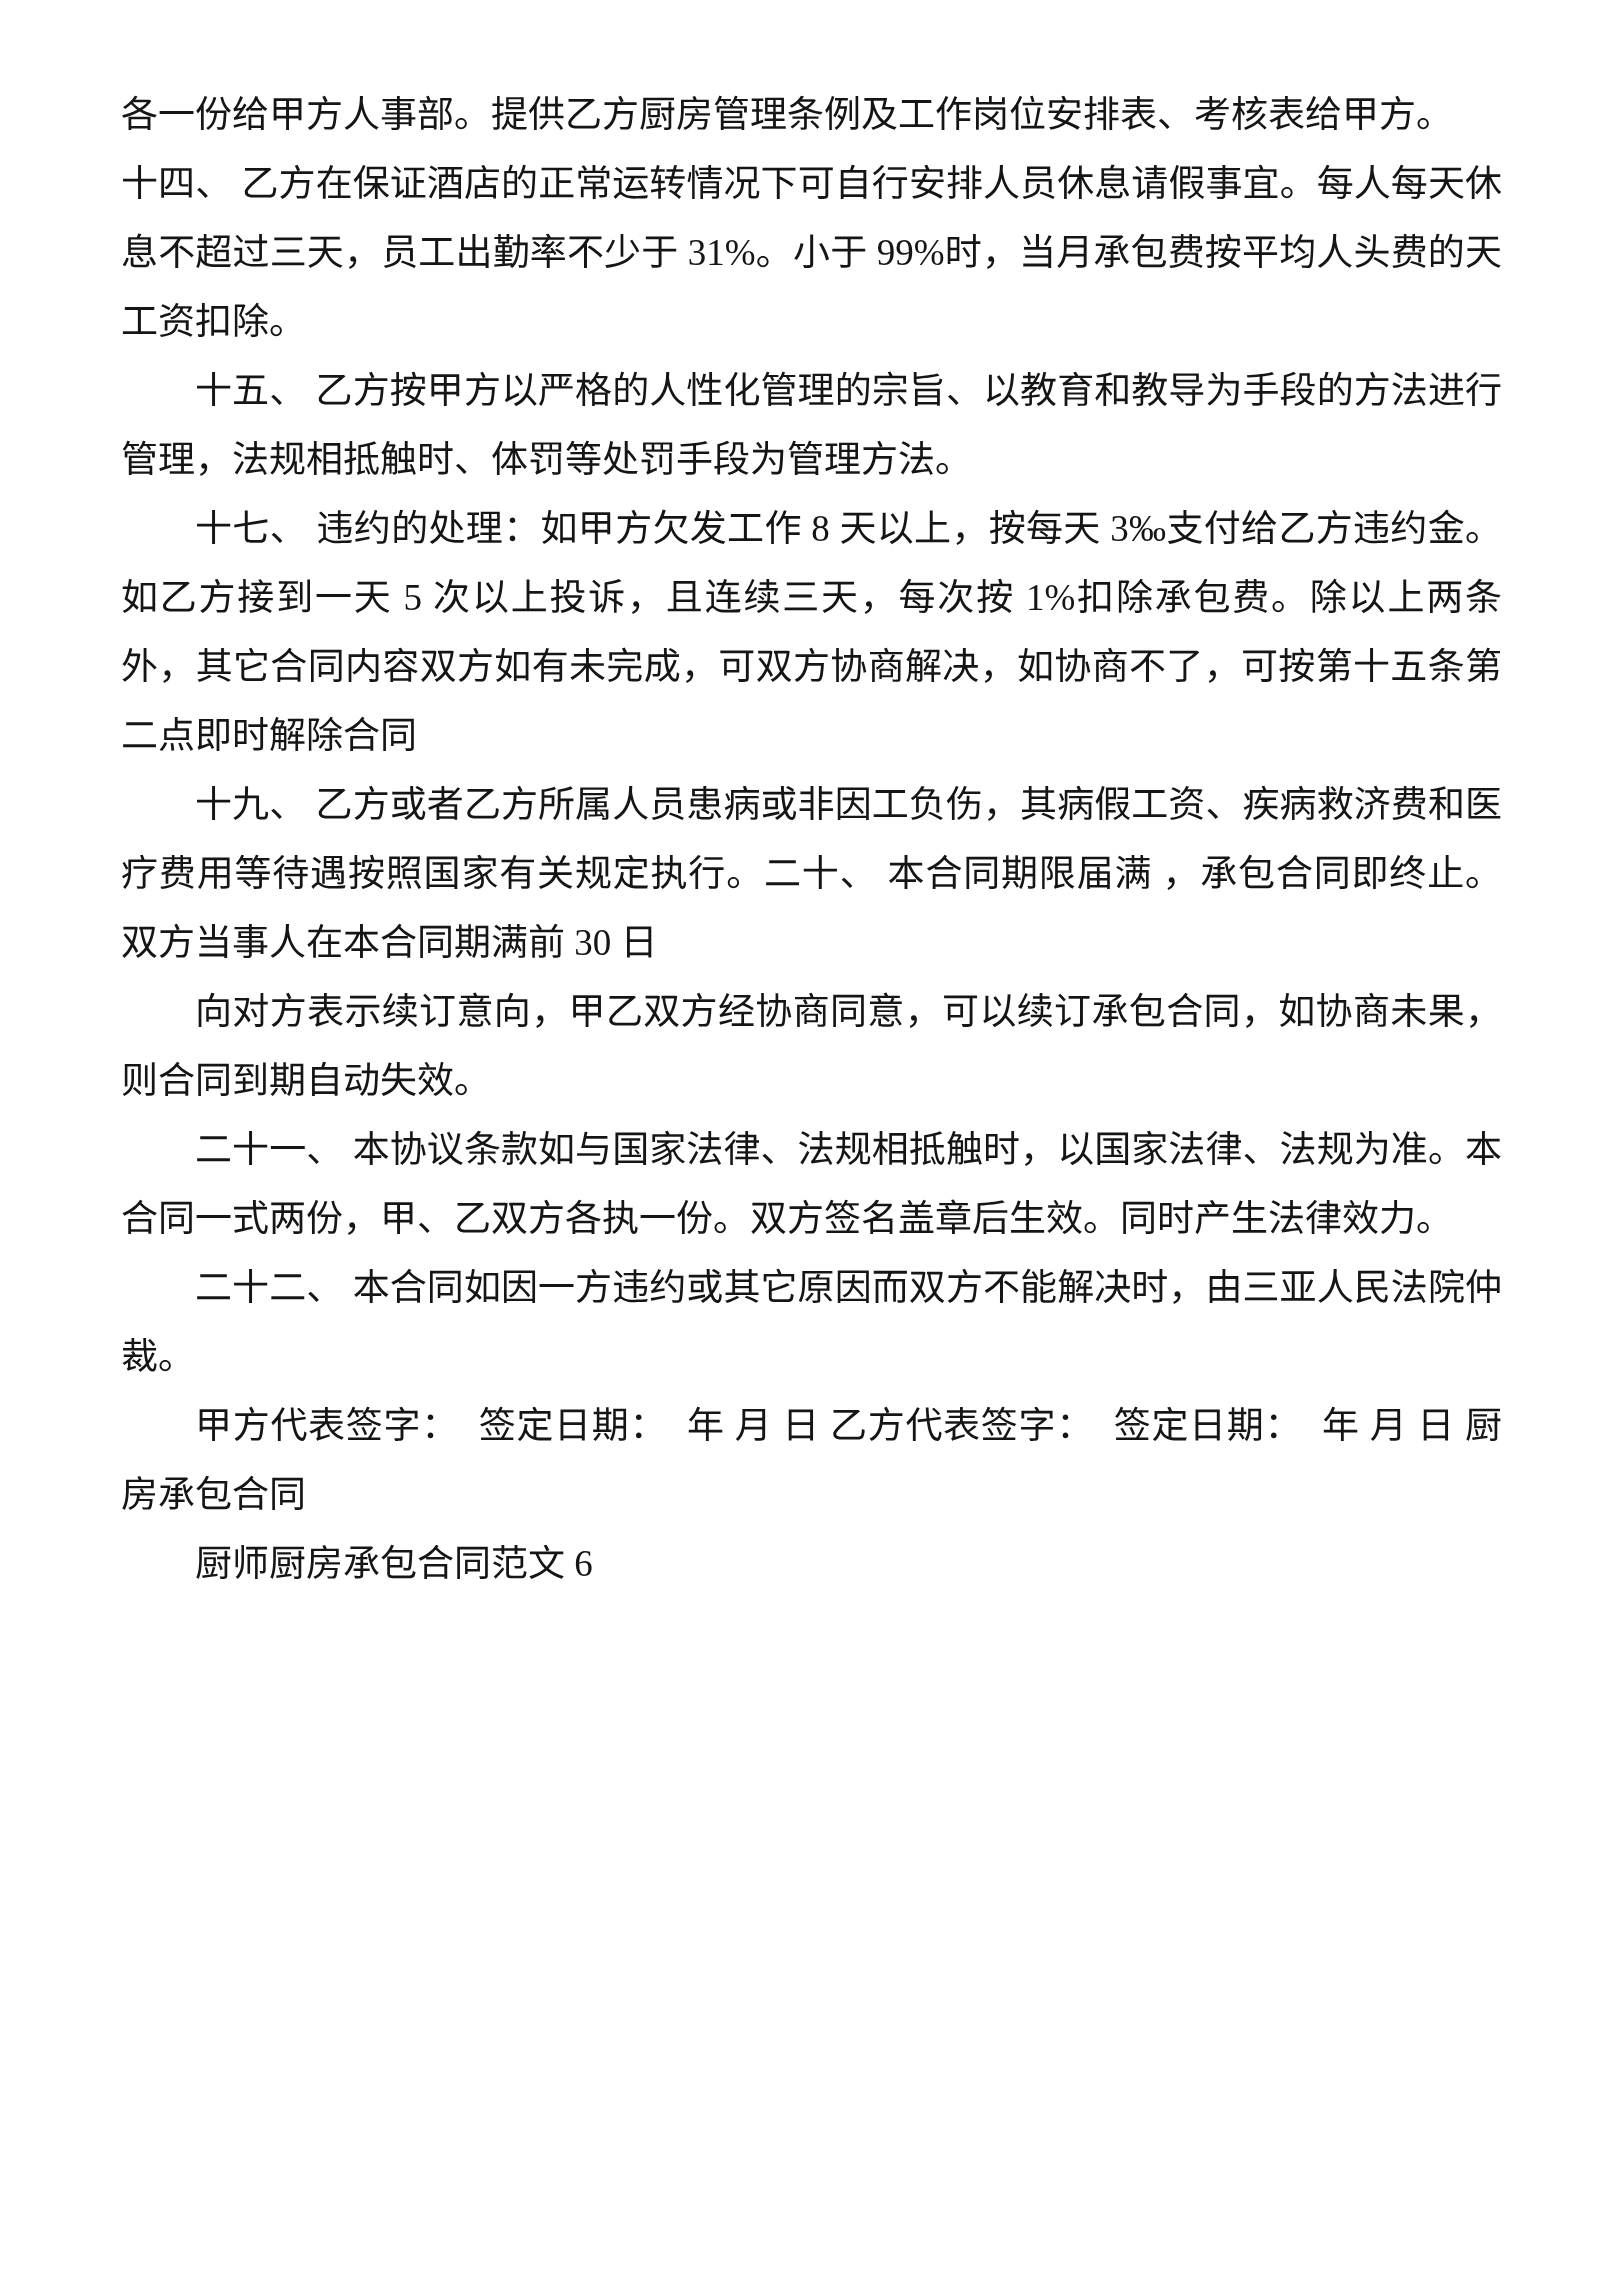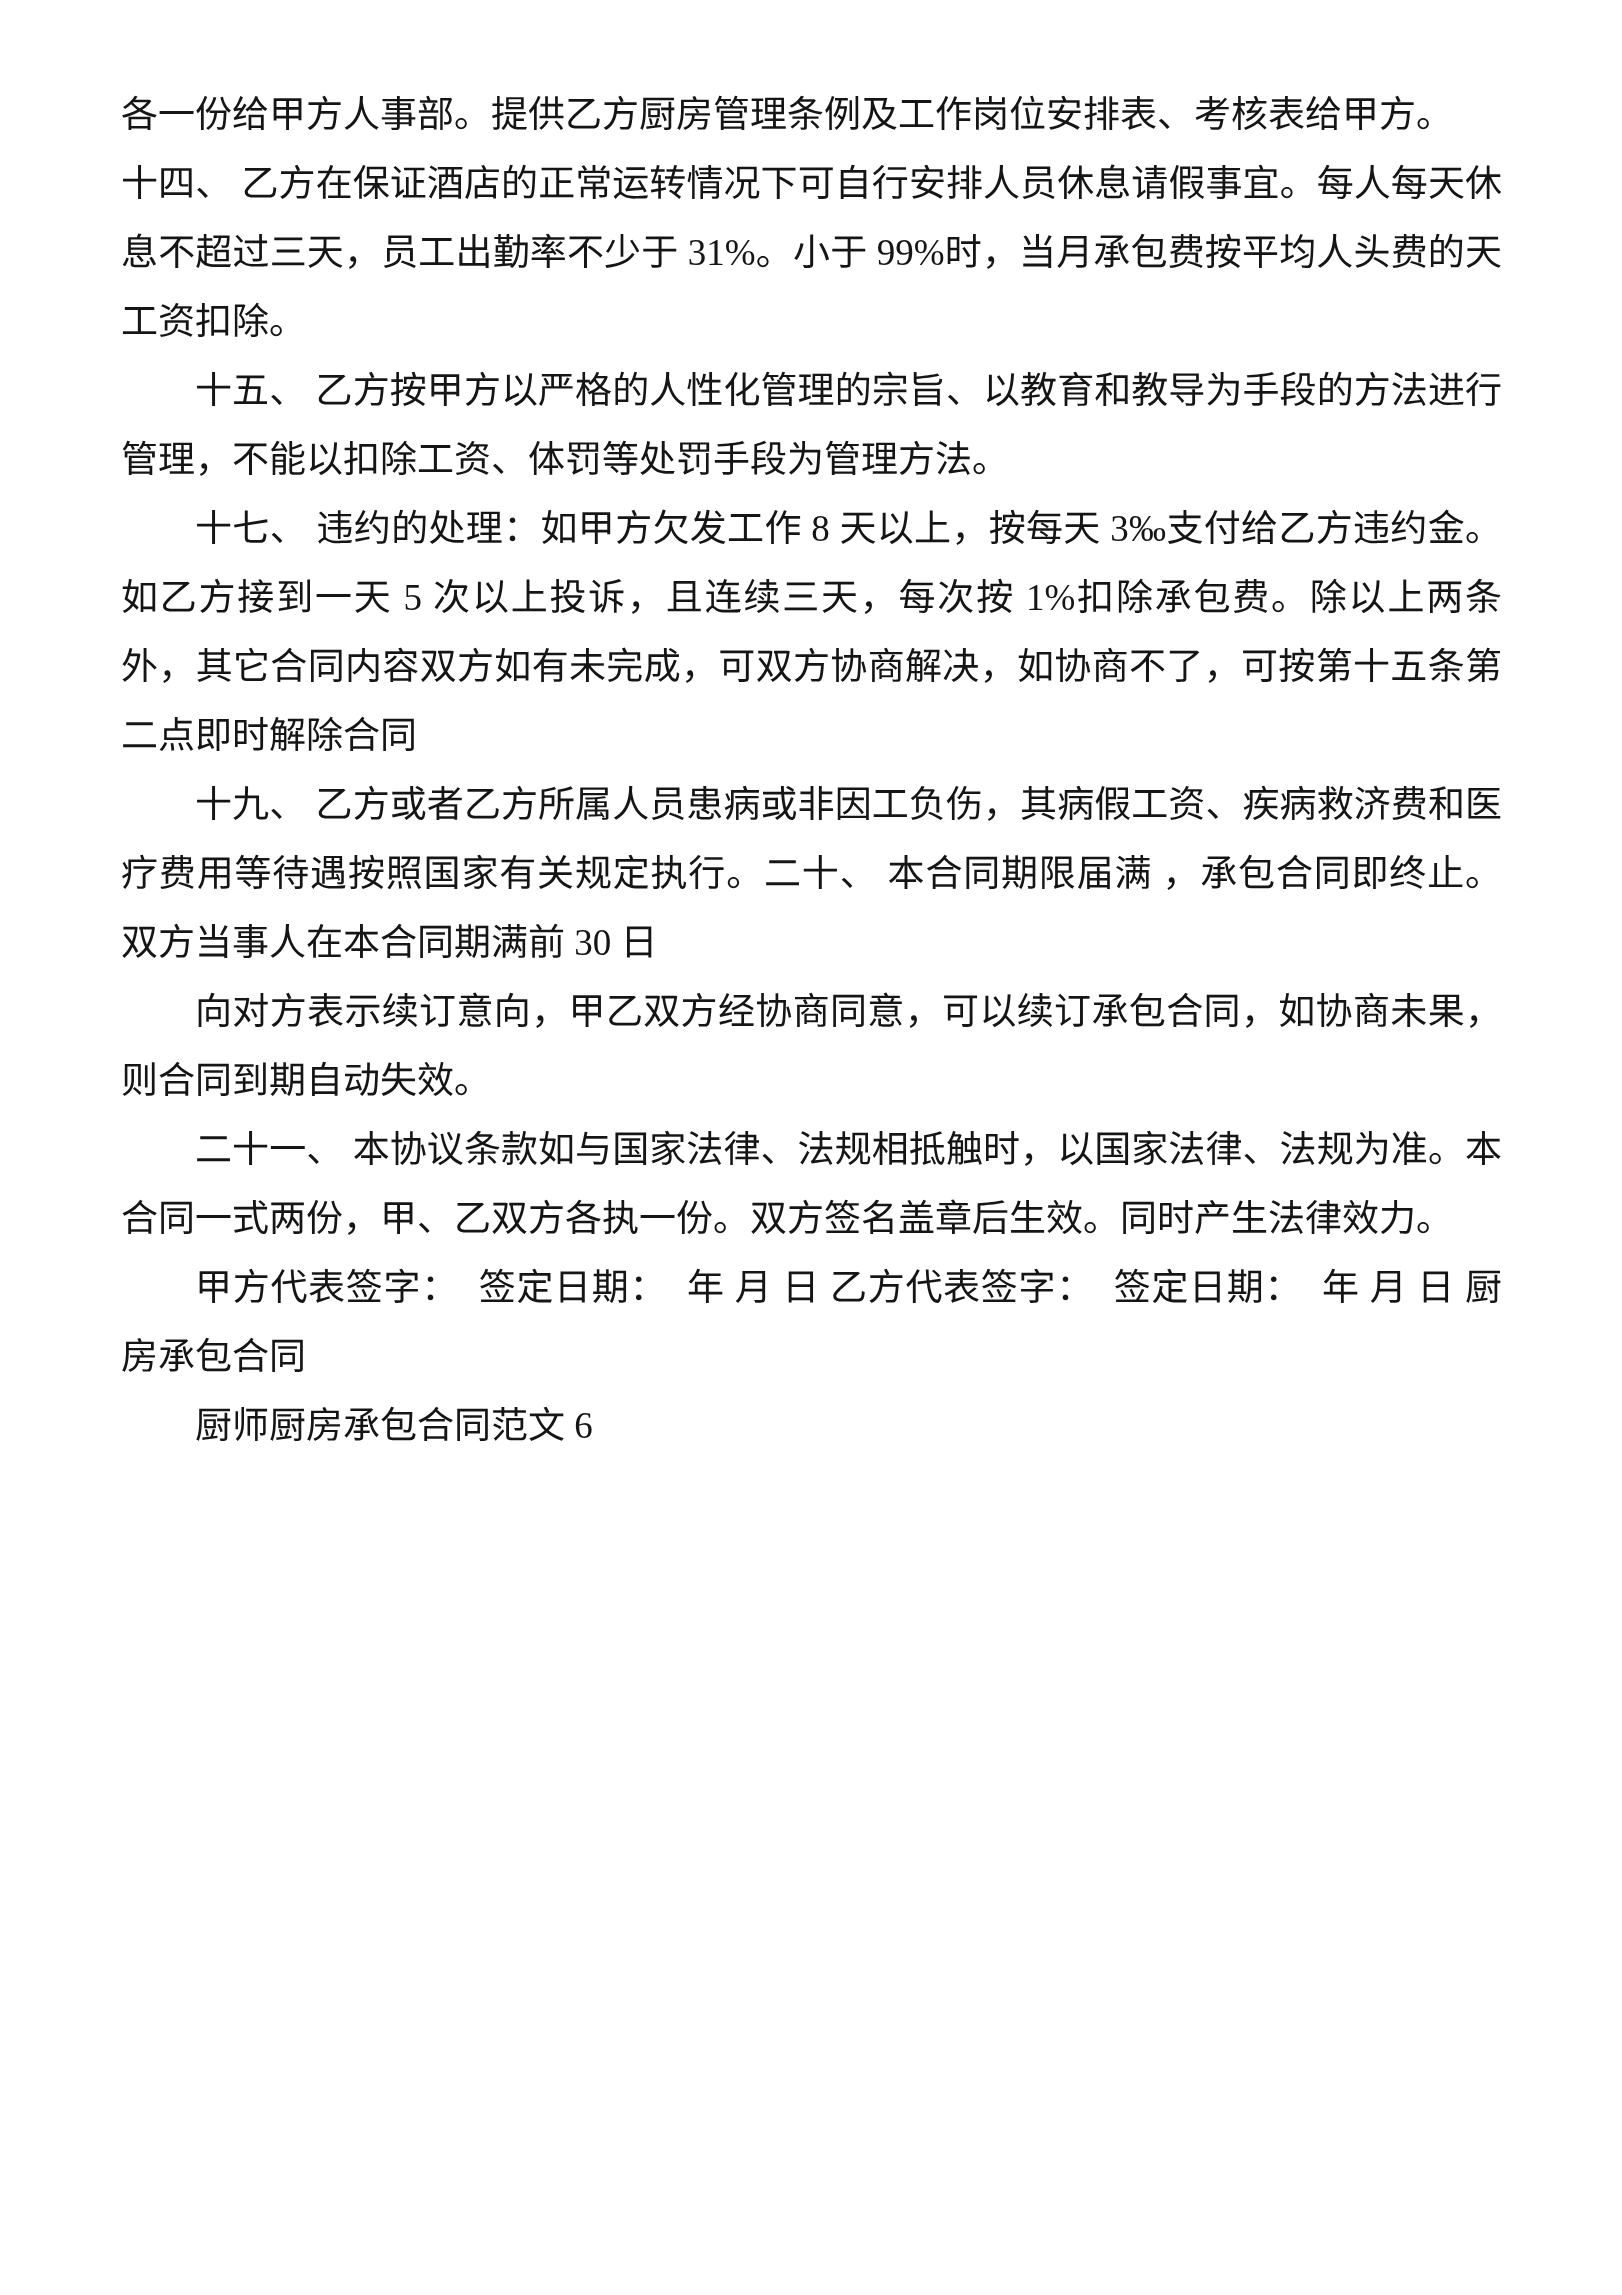--- a/index.html
+++ b/index.html
@@ -32,22 +32,23 @@
     text-indent: 2em;
   }
 </style>
 </head>
 <body>
 
 <div class="page">
   <div class="contract-body">
       <p class="para">各一份给甲方人事部。提供乙方厨房管理条例及工作岗位安排表、考核表给甲方。</p>
       <p class="para">十四、 乙方在保证酒店的正常运转情况下可自行安排人员休息请假事宜。每人每天休息不超过三天，员工出勤率不少于 31%。小于 99%时，当月承包费按平均人头费的天工资扣除。</p>
-      <p class="para indent">十五、 乙方按甲方以严格的人性化管理的宗旨、以教育和教导为手段的方法进行管理，不能以扣除工资、体罚等处罚手段为管理方法。</p>
+      <p class="para indent">十五、 乙方按甲方以严格的人性化管理的宗旨、以教育和教导为手段的方法进行管理，法规相抵触时、体罚等处罚手段为管理方法。</p>
       <p class="para indent">十七、 违约的处理：如甲方欠发工作 8 天以上，按每天 3‰支付给乙方违约金。如乙方接到一天 5 次以上投诉，且连续三天，每次按 1%扣除承包费。除以上两条外，其它合同内容双方如有未完成，可双方协商解决，如协商不了，可按第十五条第二点即时解除合同</p>
       <p class="para indent">十九、 乙方或者乙方所属人员患病或非因工负伤，其病假工资、疾病救济费和医疗费用等待遇按照国家有关规定执行。二十、 本合同期限届满 ，承包合同即终止。双方当事人在本合同期满前 30 日</p>
       <p class="para indent">向对方表示续订意向，甲乙双方经协商同意，可以续订承包合同，如协商未果，则合同到期自动失效。</p>
       <p class="para indent">二十一、 本协议条款如与国家法律、法规相抵触时，以国家法律、法规为准。本合同一式两份，甲、乙双方各执一份。双方签名盖章后生效。同时产生法律效力。</p>
+      <p class="para indent">二十二、 本合同如因一方违约或其它原因而双方不能解决时，由三亚人民法院仲裁。</p>
       <p class="para indent">甲方代表签字：  签定日期：  年 月 日 乙方代表签字：  签定日期：  年 月 日 厨房承包合同</p>
       <p class="para indent">厨师厨房承包合同范文 6</p>
     </div>
 </div>
 
 
 </body></html>

